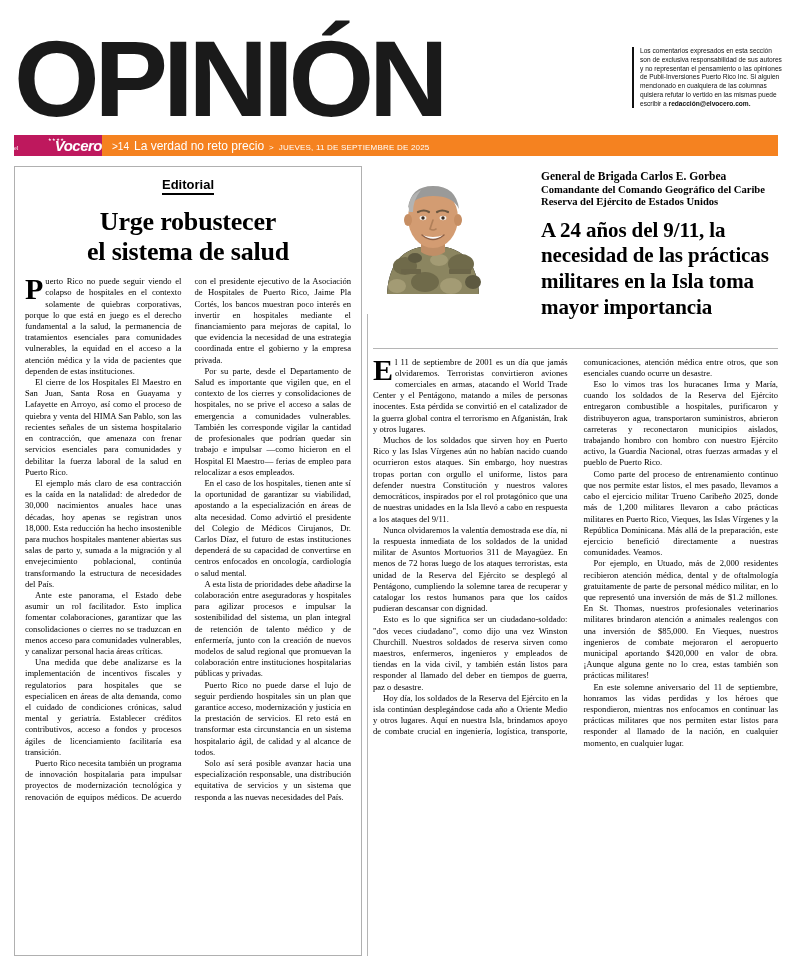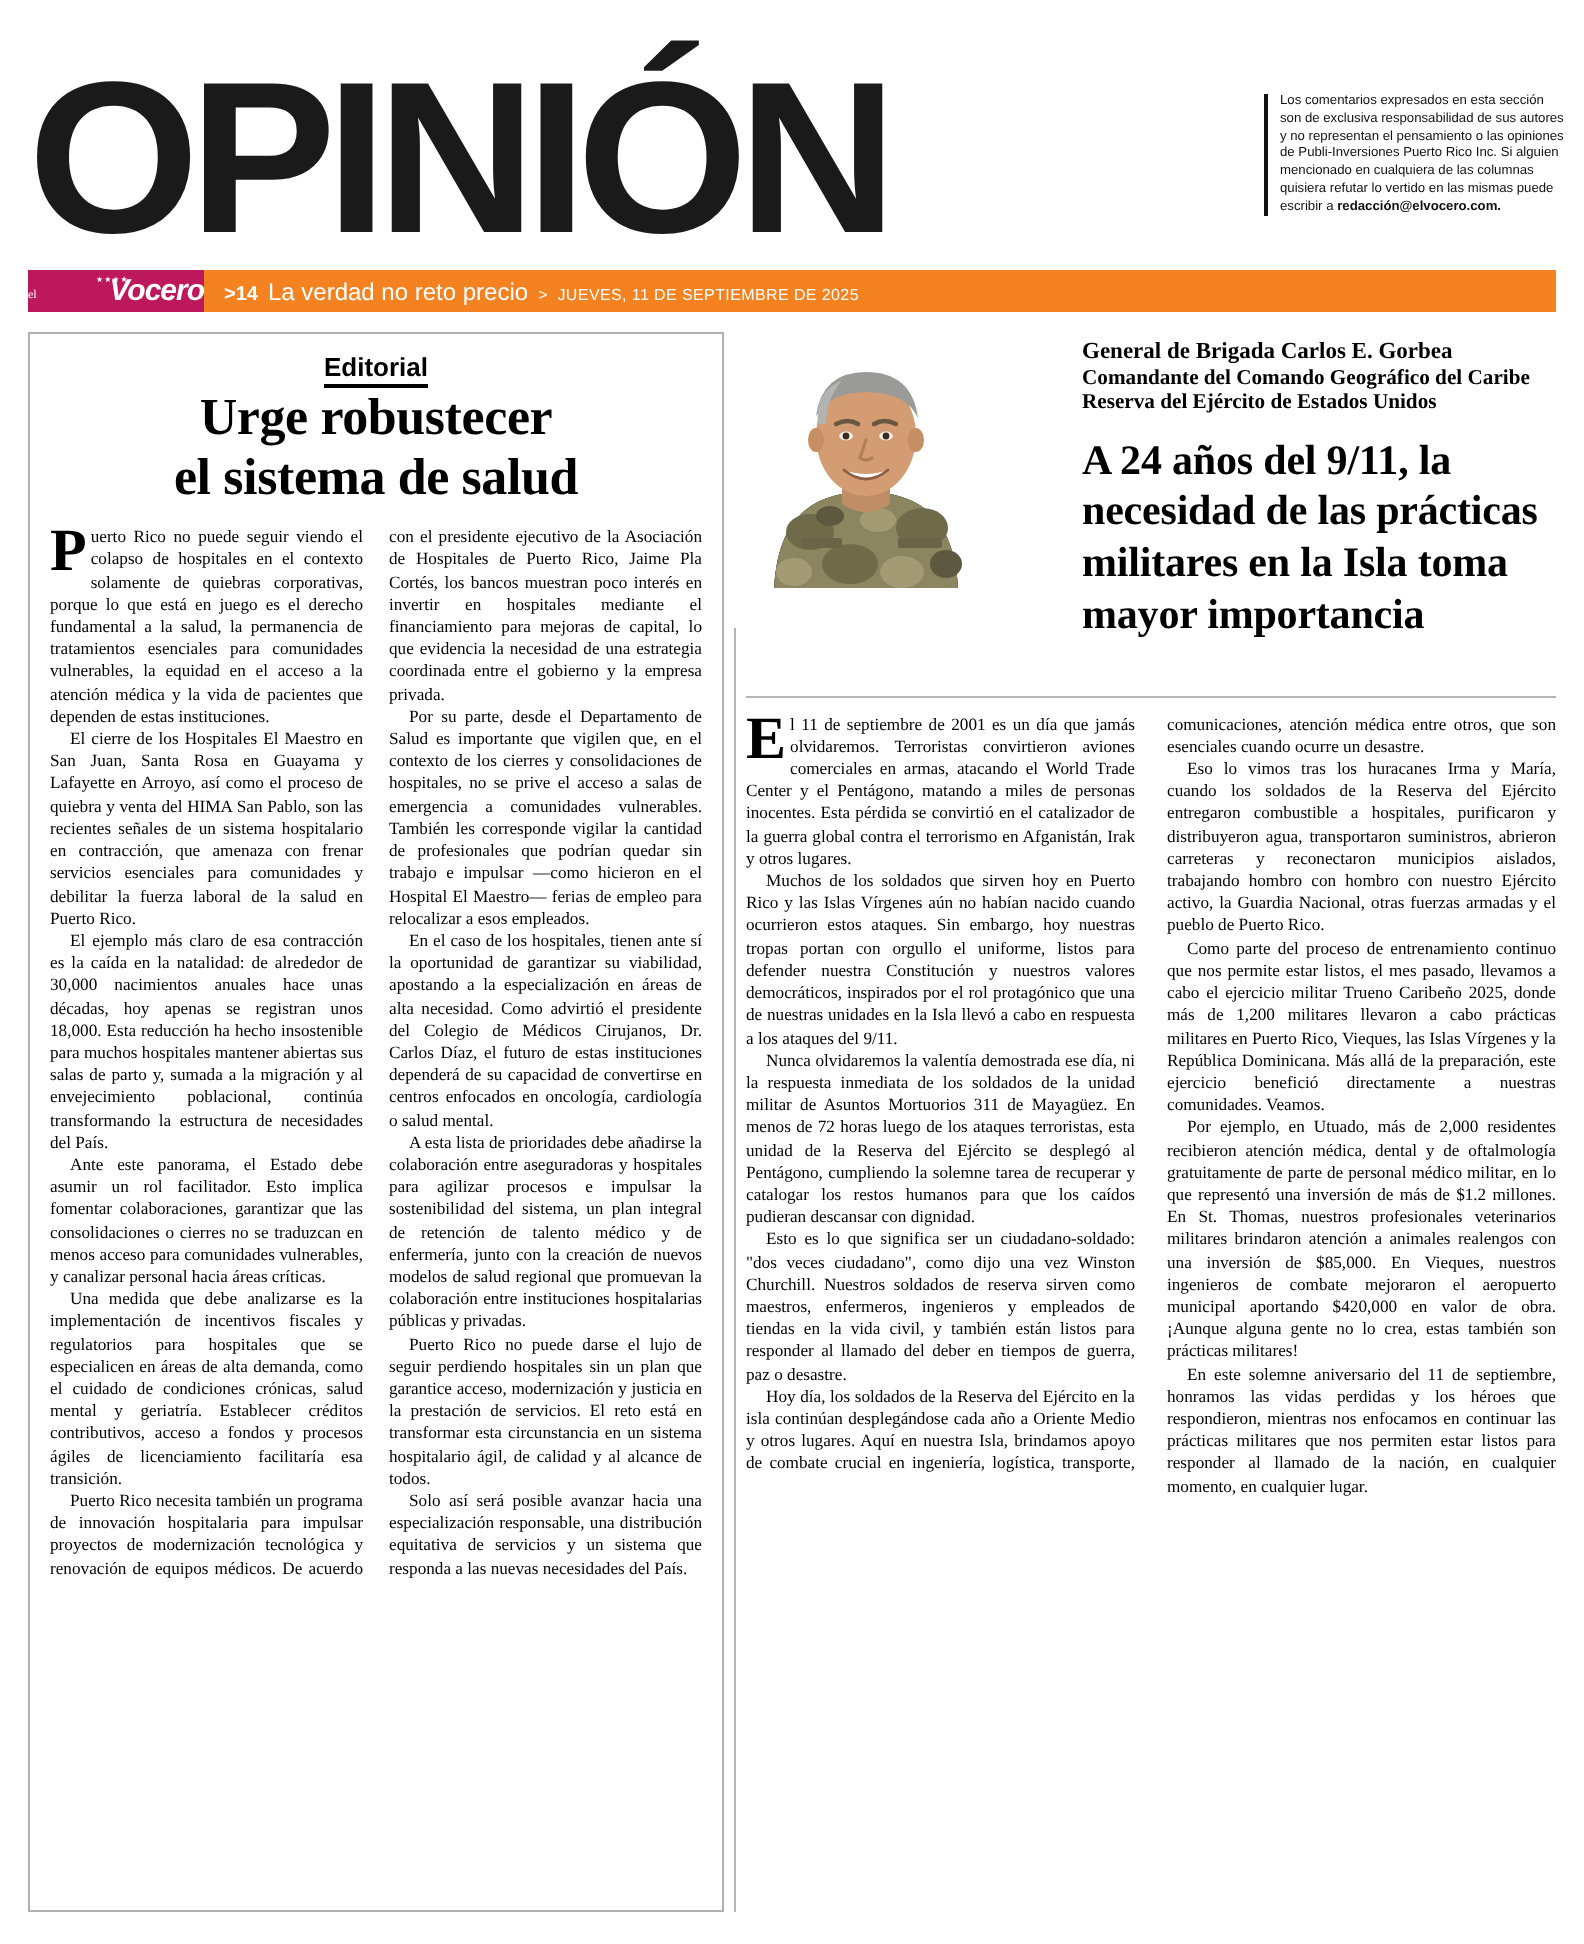--- a/index.html
+++ b/index.html
@@ -93,21 +93,21 @@
     color: #fff;
   }
   .strip-text {
     display: flex;
     align-items: baseline;
     gap: 5px;
     padding-left: 10px;
     color: #fff;
     font-family: "Liberation Sans", sans-serif;
   }
-  .strip-num { font-weight: 700; font-size: 10px; }
+  .strip-num { font-weight: 400; font-size: 10px; }
   .strip-tag { font-size: 12px; }
   .strip-sep { font-size: 8px; }
   .strip-date { font-size: 8px; letter-spacing: 0.2px; }
 
   
   .content {
     position: absolute;
     left: 14px; top: 166px;
     width: 764px; height: 790px;
     display: flex;
@@ -122,21 +122,21 @@
     text-align: center;
     font-family: "Liberation Sans", sans-serif;
     font-weight: 700;
     font-size: 13px;
     border-bottom: 2px solid #000;
     display: inline-block;
     position: relative;
     left: 50%;
     transform: translateX(-50%);
     padding-bottom: 1px;
-    margin-bottom: 0;
+    margin-bottom: 12px;
   }
   .ed-headline {
     text-align: center;
     font-family: "Liberation Serif", serif;
     font-weight: 700;
     font-size: 26px;
     line-height: 1.14;
     margin: 0 0 10px 0;
     letter-spacing: -0.2px;
   }

